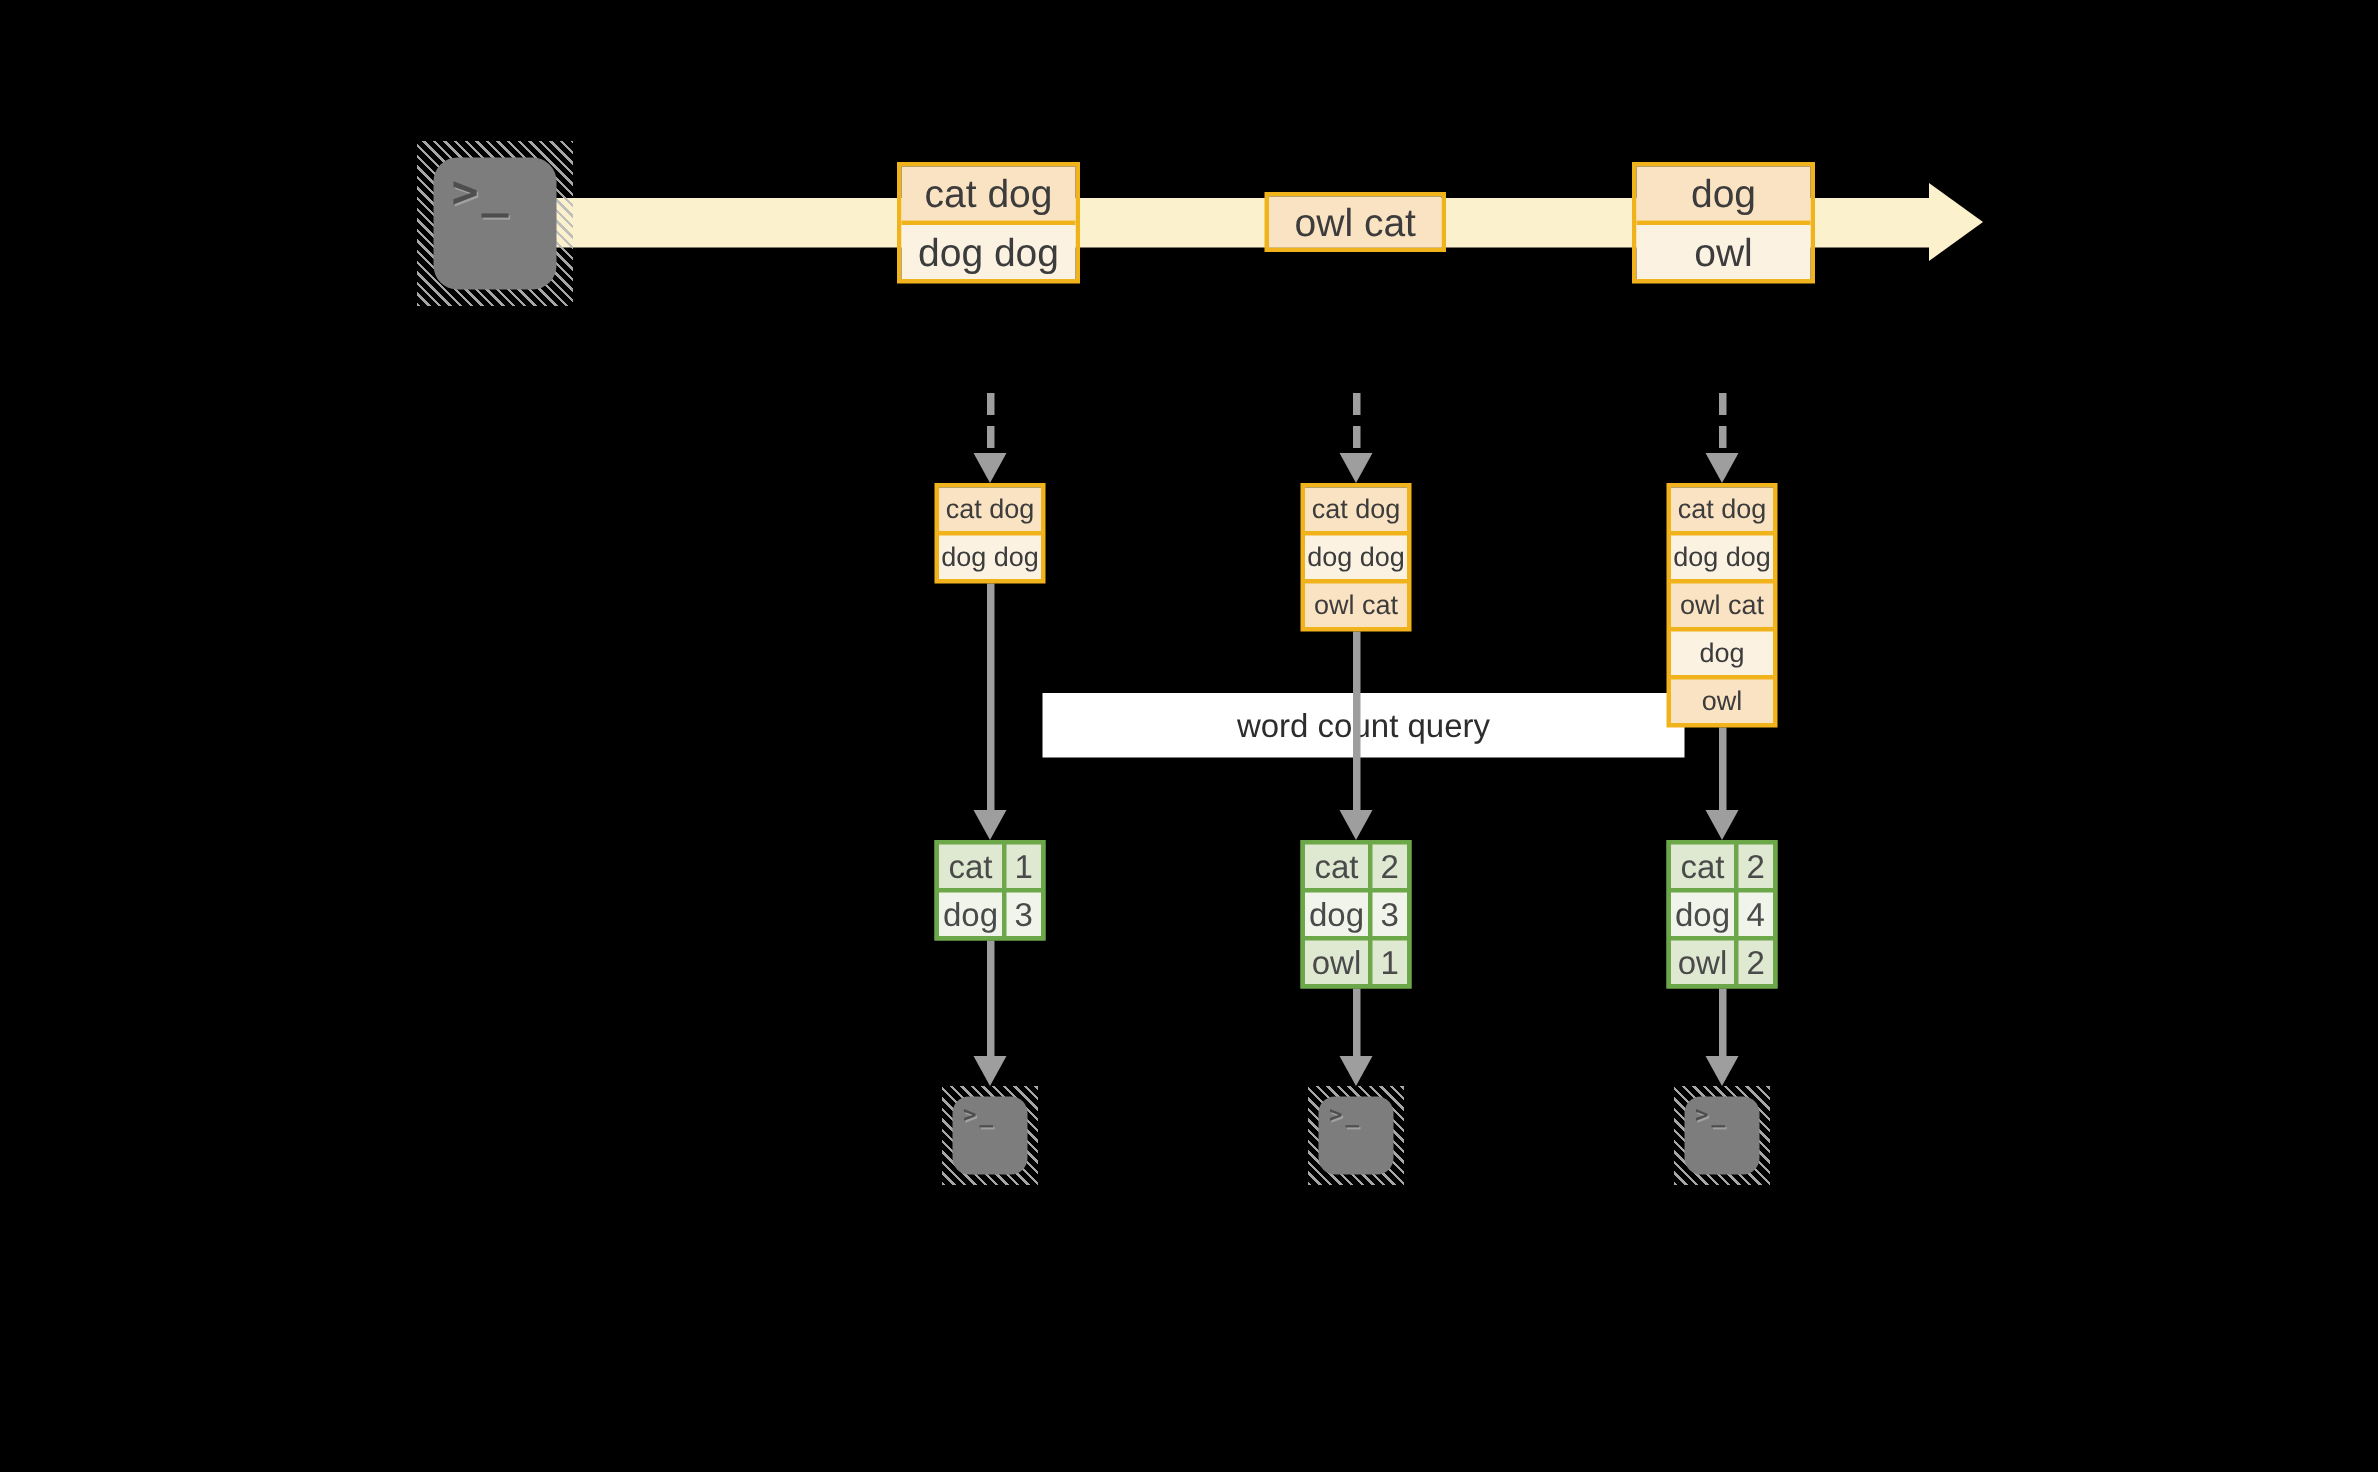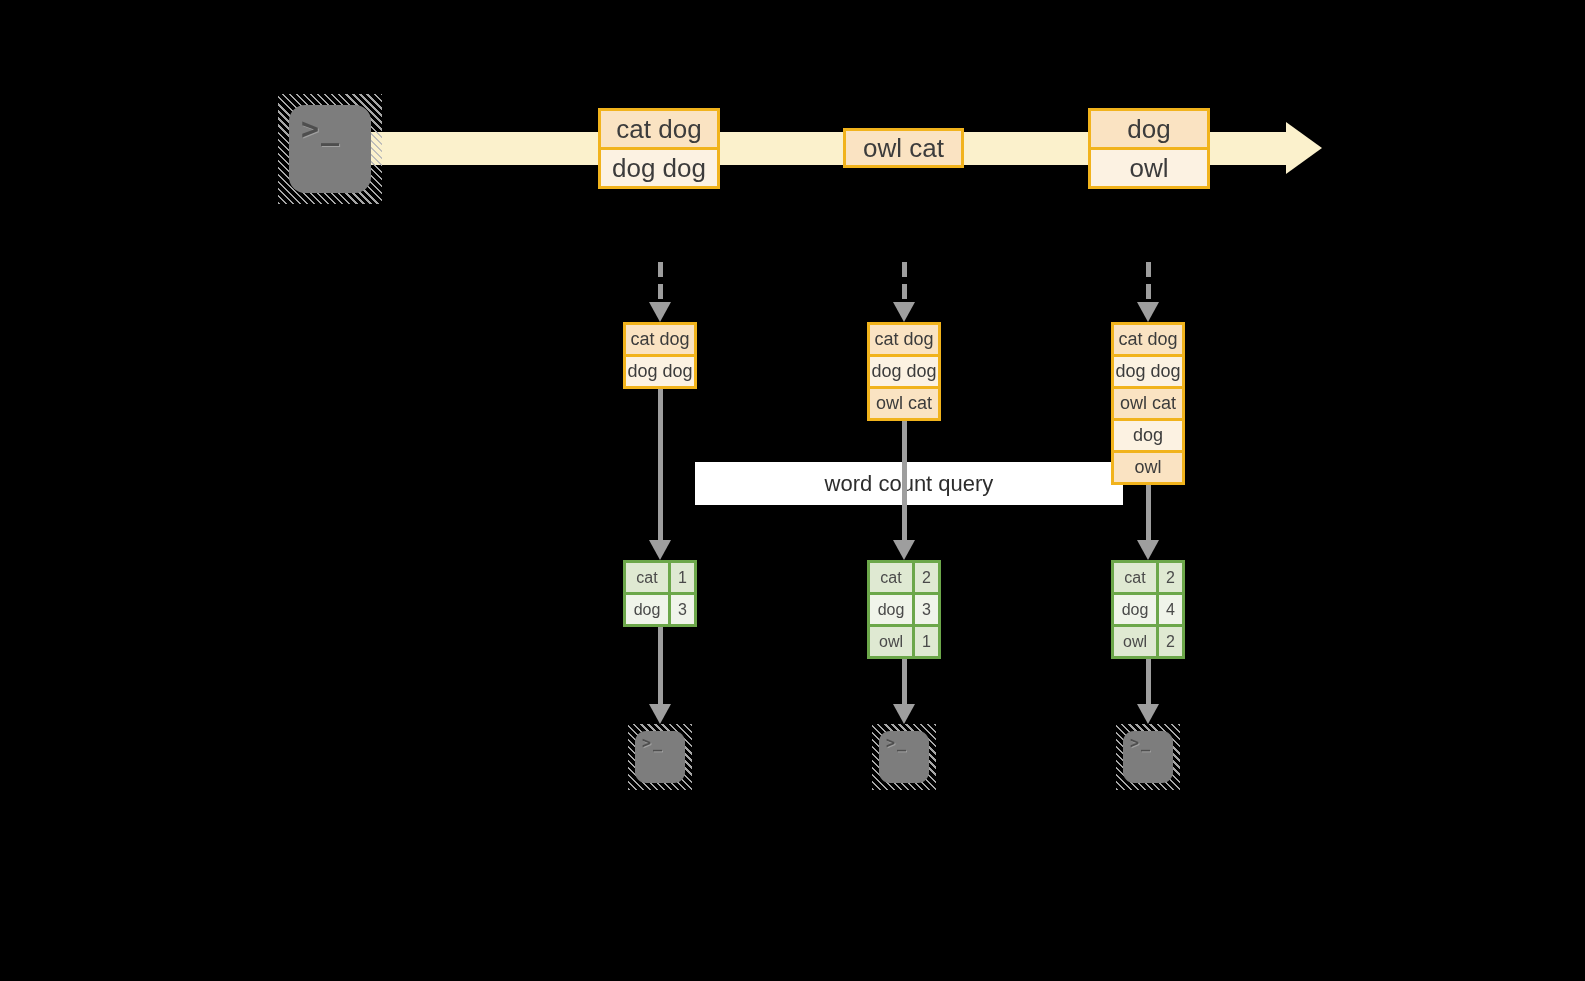--- a/index.html
+++ b/index.html
@@ -56,21 +56,21 @@
     border-left:11px solid transparent;border-right:11px solid transparent;}
 
   
   .banner{position:absolute;left:695px;top:462px;width:428px;height:43px;background:var(--banner-bg);
     color:#2d2d2d;font-size:22px;display:flex;align-items:center;justify-content:center;z-index:1;}
 
   
   .gtable{position:absolute;z-index:3;display:grid;grid-template-columns:42px 23px;gap:3px;
     background:var(--table-border-green);border:3px solid var(--table-border-green);box-sizing:content-box;}
   .gcell{height:29px;display:flex;align-items:center;justify-content:center;
-    font-size:16px;color:#4a4a4a;}
+    font-size:22px;color:#4a4a4a;}
   .g-dark{background:var(--table-fill-dark);}
   .g-light{background:var(--table-fill-light);}
 </style>
 </head>
 <body>
 
 <div class="canvas">
 
   <div class="tl-shaft"></div>
   <div class="tl-head"></div>

